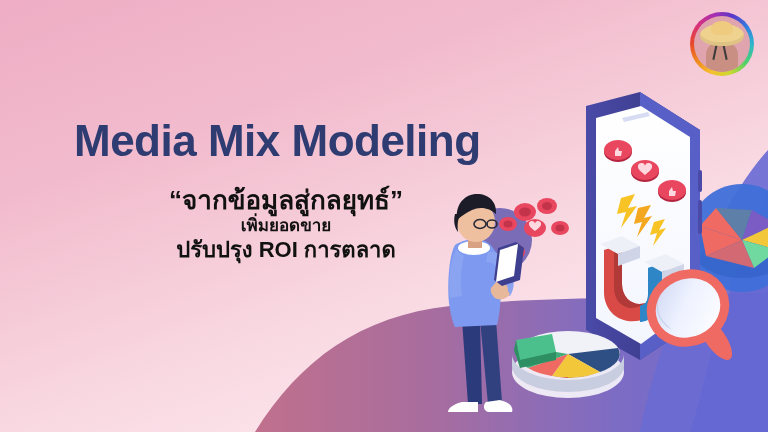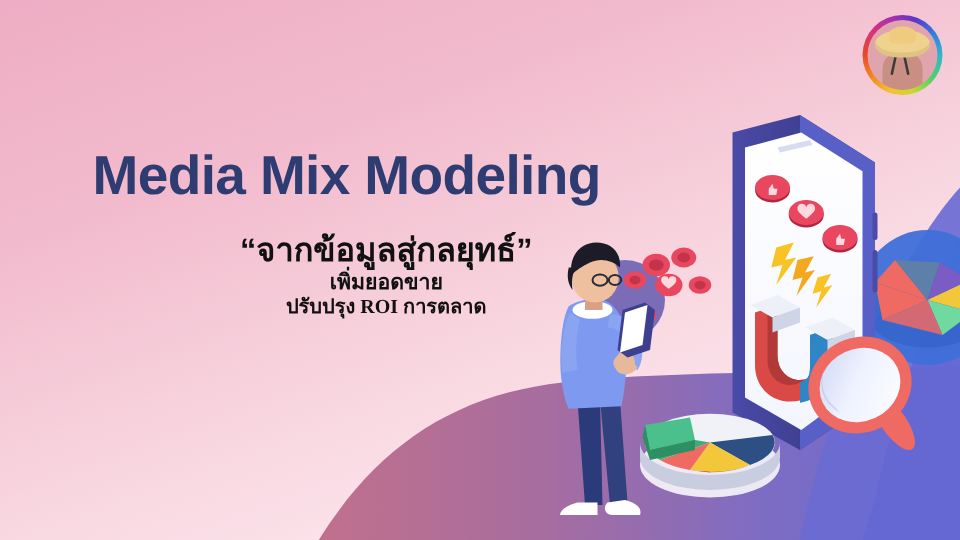--- a/index.html
+++ b/index.html
@@ -44,26 +44,26 @@
   .avStrapL{ position:absolute; left:20px; top:28px; width:2px; height:16px; background:#3a3a3a; transform:rotate(12deg); }
   .avStrapR{ position:absolute; left:30px; top:28px; width:2px; height:16px; background:#3a3a3a; transform:rotate(-12deg); }
 
   
   .headline{
     position:absolute; left:74px; top:116px;
     font-size:44px; font-weight:700; letter-spacing:-0.5px;
     color:#2f3c72; white-space:nowrap;
   }
   .subBlock{
-    position:absolute; left:159px; top:186px; width:300px;
+    position:absolute; left:136px; top:186px; width:300px;
     text-align:center; color:#111111;
   }
   .sub1{ font-size:26px; font-weight:700; line-height:1.12; white-space:nowrap; }
   .sub2{ font-size:17px; font-weight:700; line-height:1.25; }
-  .sub3{ font-size:16px; font-weight:700; line-height:1.25; white-space:nowrap;font-family:Liberation Serif, serif; }
+  .sub3{ font-size:22px; font-weight:700; line-height:1.25; white-space:nowrap; }
   .roi{ font-weight:700; }
 
   
   .illu{ position:absolute; left:0; top:0; width:768px; height:432px; pointer-events:none; }
 </style>
 </head>
 <body>
 
 <div id="stage">
 

